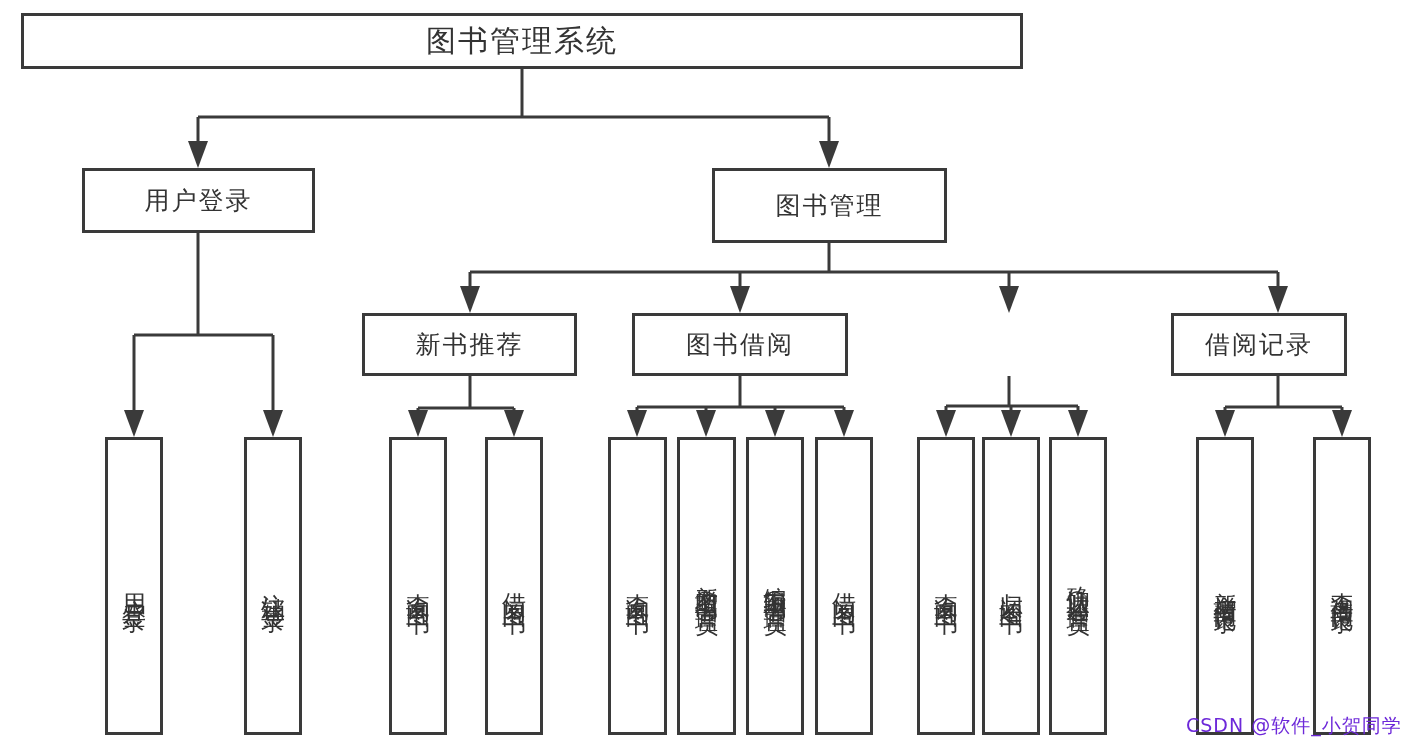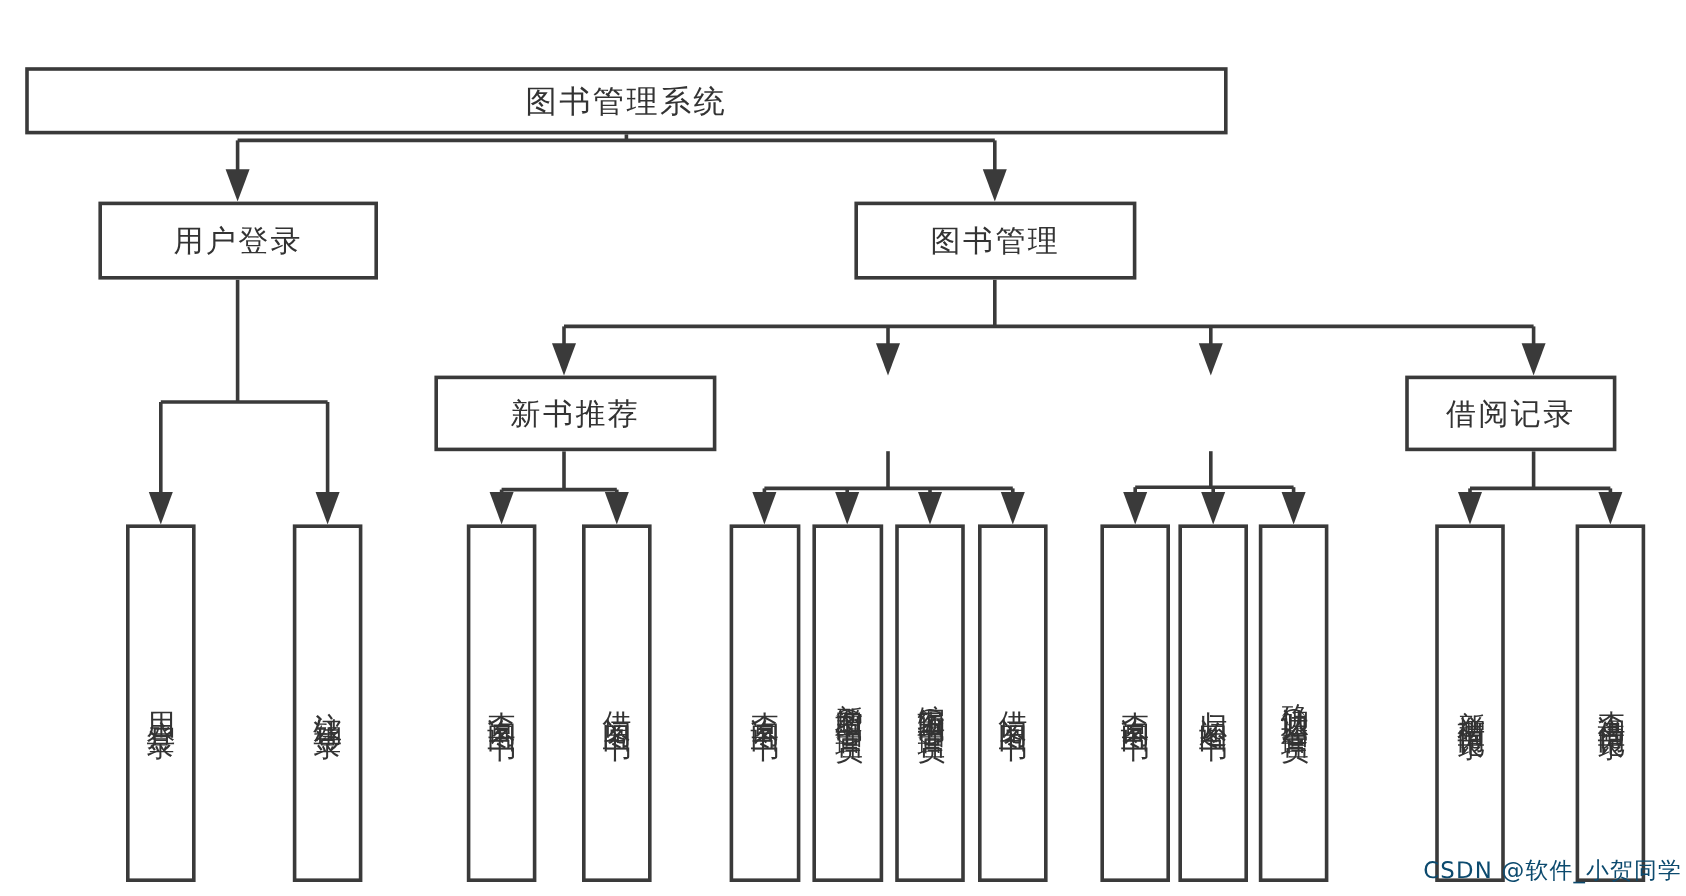--- a/index.html
+++ b/index.html
@@ -20,34 +20,34 @@
     display:flex;
     align-items:center;
     justify-content:center;
     text-align:center;
   }
   .node.h{
     font-size:25px;
     letter-spacing:2px;
     white-space:nowrap;
   }
-  .node.root{font-size:26px;margin-top:43px;}
+  .node.root{font-size:30px;}
   .node.v{
     writing-mode:vertical-rl;
     text-orientation:mixed;
     font-size:24px;
     letter-spacing:6px;
     line-height:1;
   }
   .node.v.tight{font-size:23px;letter-spacing:4px;}
   .watermark{
     position:absolute;
     left:1186px;top:713px;
     font-size:19px;
-    color:#0c4a6e;
+    color:#6d28d9;
     letter-spacing:1px;
     white-space:nowrap;
     z-index:5;
     text-align:center;
   }
 </style>
 </head>
 <body>
 
 <div class="stage">
@@ -117,23 +117,24 @@
       <path d="M1001,410 L1021,410 L1011,437 Z"></path>
       <path d="M1068,410 L1088,410 L1078,437 Z"></path>
       <path d="M1215,410 L1235,410 L1225,437 Z"></path>
       <path d="M1332,410 L1352,410 L1342,437 Z"></path>
     </g>
   </svg>
 
   <div class="node h root" style="left:21px;top:13px;width:1002px;height:56px">图书管理系统</div>
 
   <div class="node h" style="left:82px;top:168px;width:233px;height:65px">用户登录</div>
-  <div class="node h" style="left:712px;top:168px;width:235px;height:65px">图书管理</div>
+  <div class="node h" style="left:712px;top:168px;width:235px;height:75px">图书管理</div>
 
-  <div class="node h" style="left:362px;top:313px;width:235px;height:63px">新书推荐</div>
+  <div class="node h" style="left:362px;top:313px;width:215px;height:63px">新书推荐</div>
+  <div class="node h" style="left:632px;top:313px;width:216px;height:63px">图书借阅</div>
   <div class="node h" style="left:1171px;top:313px;width:176px;height:63px">借阅记录</div>
 
   <div class="node v" style="left:105px;top:437px;width:58px;height:298px">用户登录</div>
   <div class="node v" style="left:244px;top:437px;width:58px;height:298px">注销登录</div>
 
   <div class="node v" style="left:389px;top:437px;width:58px;height:298px">查询图书</div>
   <div class="node v" style="left:485px;top:437px;width:58px;height:298px">借阅图书</div>
 
   <div class="node v" style="left:608px;top:437px;width:59px;height:298px">查询图书</div>
   <div class="node v tight" style="left:677px;top:437px;width:59px;height:298px">新增图书（管理员）</div>

